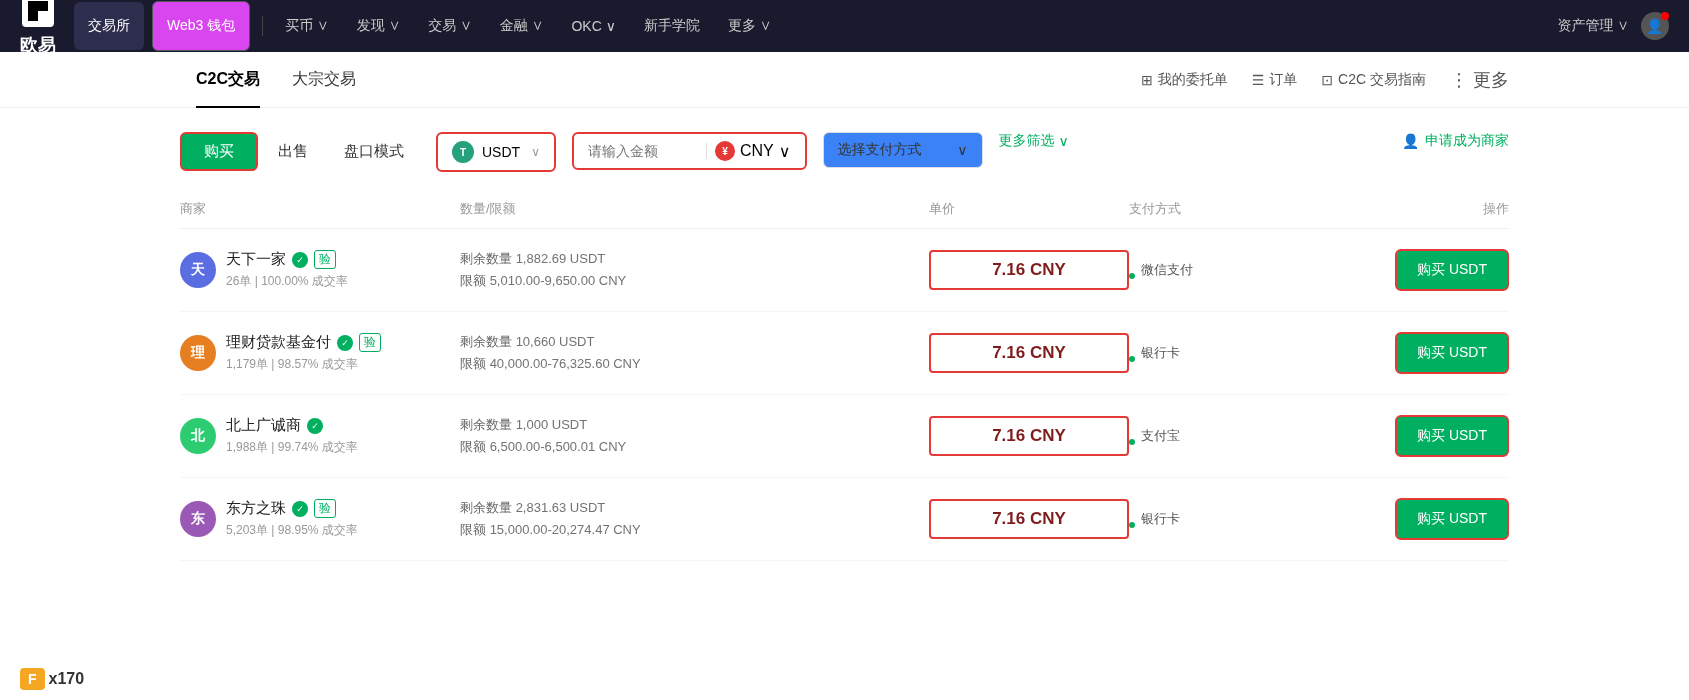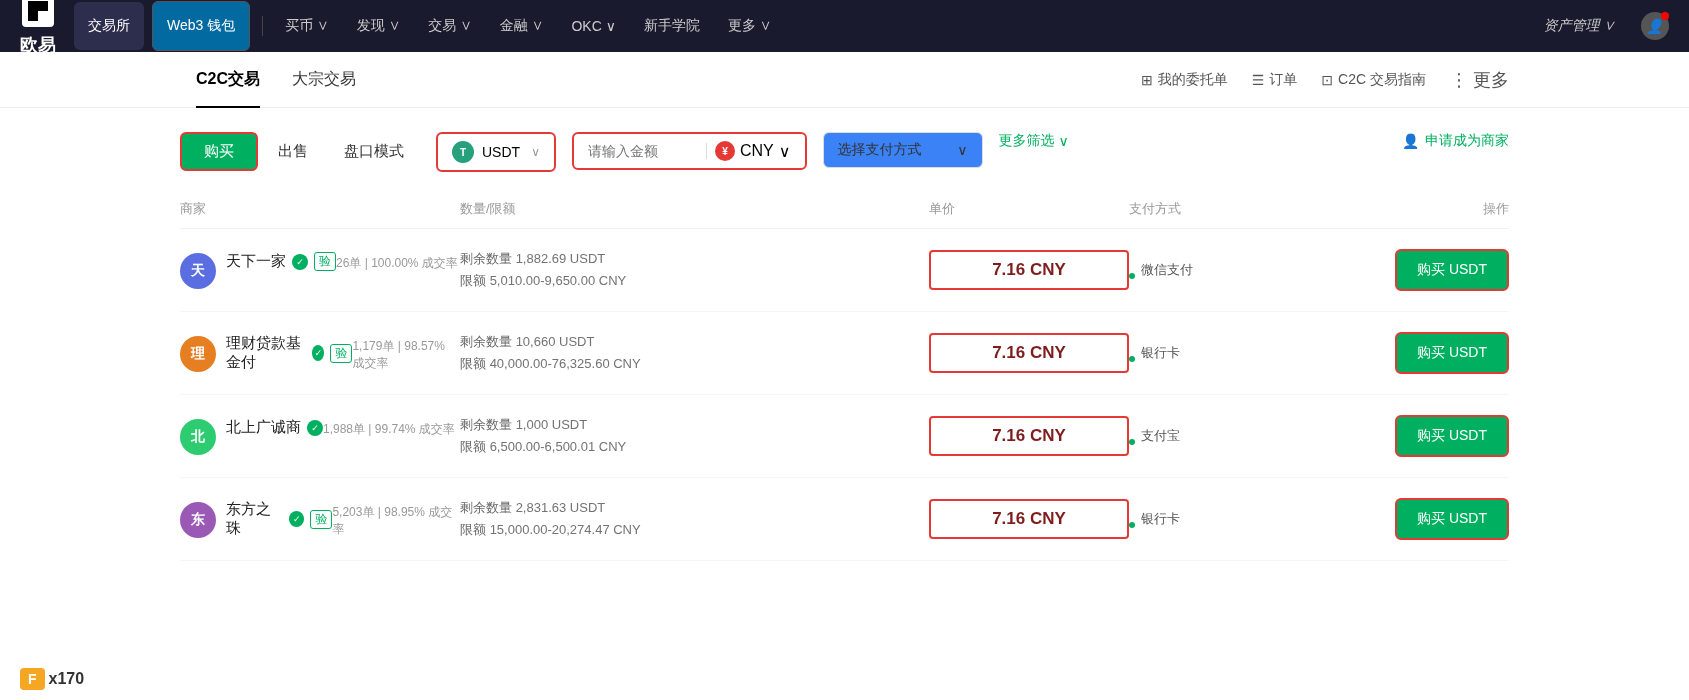--- a/index.html
+++ b/index.html
@@ -5,24 +5,24 @@
     * { margin: 0; padding: 0; box-sizing: border-box; }
     body { font-family: -apple-system, BlinkMacSystemFont, 'PingFang SC', 'Microsoft YaHei', sans-serif; background: #fff; width: 1689px; min-height: 700px; overflow-x: hidden; }
 
     
     .top-nav { background: #1a1a2e; display: flex; align-items: center; height: 52px; padding: 0 20px; gap: 8px; }
     .logo { display: flex; align-items: center; gap: 6px; color: #fff; font-weight: bold; font-size: 18px; margin-right: 10px; flex-direction: column; }
     .logo-icon { width: 32px; height: 32px; background: #fff; border-radius: 4px; display: flex; align-items: center; justify-content: center; }
     .logo-icon svg { width: 24px; height: 24px; }
     .nav-btn { padding: 15px 14px; border-radius: 6px; font-size: 14px; color: #fff; cursor: pointer; border: none; background: transparent; }
     .nav-btn-exchange { background: #2d2d4e; }
-    .nav-btn-web3 { background: #0369a1; border: 1px solid #555; }
+    .nav-btn-web3 { background: #d946ef; border: 1px solid #555; }
     .nav-divider { width: 1px; height: 20px; background: #444; margin: 0 4px; }
     .nav-item { color: #ccc; font-size: 14px; padding: 0 10px; cursor: pointer; display: flex; align-items: center; gap: 3px; }
-    .nav-right { margin-left: auto; display: flex; align-items: center; gap: 26px; font-style: italic; }
+    .nav-right { margin-left: auto; display: flex; align-items: center; gap: 12px; }
     .nav-right-btn { color: #ccc; font-size: 14px; cursor: pointer; display: flex; align-items: center; gap: 4px; }
     .avatar-icon { width: 28px; height: 28px; border-radius: 50%; background: #555; display: flex; align-items: center; justify-content: center; color: #fff; font-size: 14px; position: relative; }
     .red-dot { width: 8px; height: 8px; background: red; border-radius: 50%; position: absolute; top: 0; right: 0; }
 
     
     .sub-nav { display: flex; align-items: center; height: 56px; padding: 0 180px; border-bottom: 1px solid #eee; }
     .sub-nav-item { font-size: 16px; color: #333; padding: 0 16px; cursor: pointer; height: 56px; display: flex; align-items: center; position: relative; }
     .sub-nav-item.active { color: #000; font-weight: 600; }
     .sub-nav-item.active::after { content: ''; position: absolute; bottom: 0; left: 16px; right: 16px; height: 2px; background: #000; }
     .sub-nav-right { margin-left: auto; display: flex; align-items: center; gap: 24px; }
@@ -50,21 +50,21 @@
     .apply-merchant { margin-left: auto; display: flex; align-items: center; gap: 5px; color: #00b060; font-size: 14px; cursor: pointer; }
 
     
     .table-header { display: grid; grid-template-columns: 280px 1fr 200px 200px 180px; padding: 0 0 10px 0; border-bottom: 1px solid #f0f0f0; }
     .table-header-cell { font-size: 13px; color: #999; }
     .table-header-cell:last-child { text-align: right; }
 
     .table-row { display: grid; grid-template-columns: 280px 1fr 200px 200px 180px; padding: 20px 0; border-bottom: 1px solid #f5f5f5; align-items: center; }
     .merchant-col { display: flex; align-items: flex-start; gap: 10px; }
     .merchant-avatar { width: 36px; height: 36px; border-radius: 50%; display: flex; align-items: center; justify-content: center; color: #fff; font-size: 14px; font-weight: bold; flex-shrink: 0; margin-top: 2px; }
-    .merchant-info { display: flex; }
+    .merchant-info { display: flex; flex-direction: column; }
     .merchant-name { display: flex; align-items: center; gap: 6px; font-size: 15px; font-weight: 500; color: #222; }
     .verified-badge { background: #00b060; color: #fff; border-radius: 50%; width: 16px; height: 16px; display: flex; align-items: center; justify-content: center; font-size: 9px; }
     .verified-text { color: #00b060; font-size: 12px; border: 1px solid #00b060; padding: 0 4px; border-radius: 3px; }
     .merchant-stats { font-size: 12px; color: #999; margin-top: 4px; }
     .amount-col { display: flex; flex-direction: column; gap: 4px; }
     .amount-label { font-size: 13px; color: #666; }
     .amount-label span { color: #737373; }
     .price-col { font-size: 17px; font-weight: 600; color: #7f1d1d; border: 2px solid #e53935; border-radius: 4px; padding: 8px 12px; text-align: center; }
     .payment-col { display: flex; align-items: flex-end; gap: 6px; font-size: 13px; color: #555; }
     .payment-dot { width: 6px; height: 6px; border-radius: 50%; background: #00b060; }

